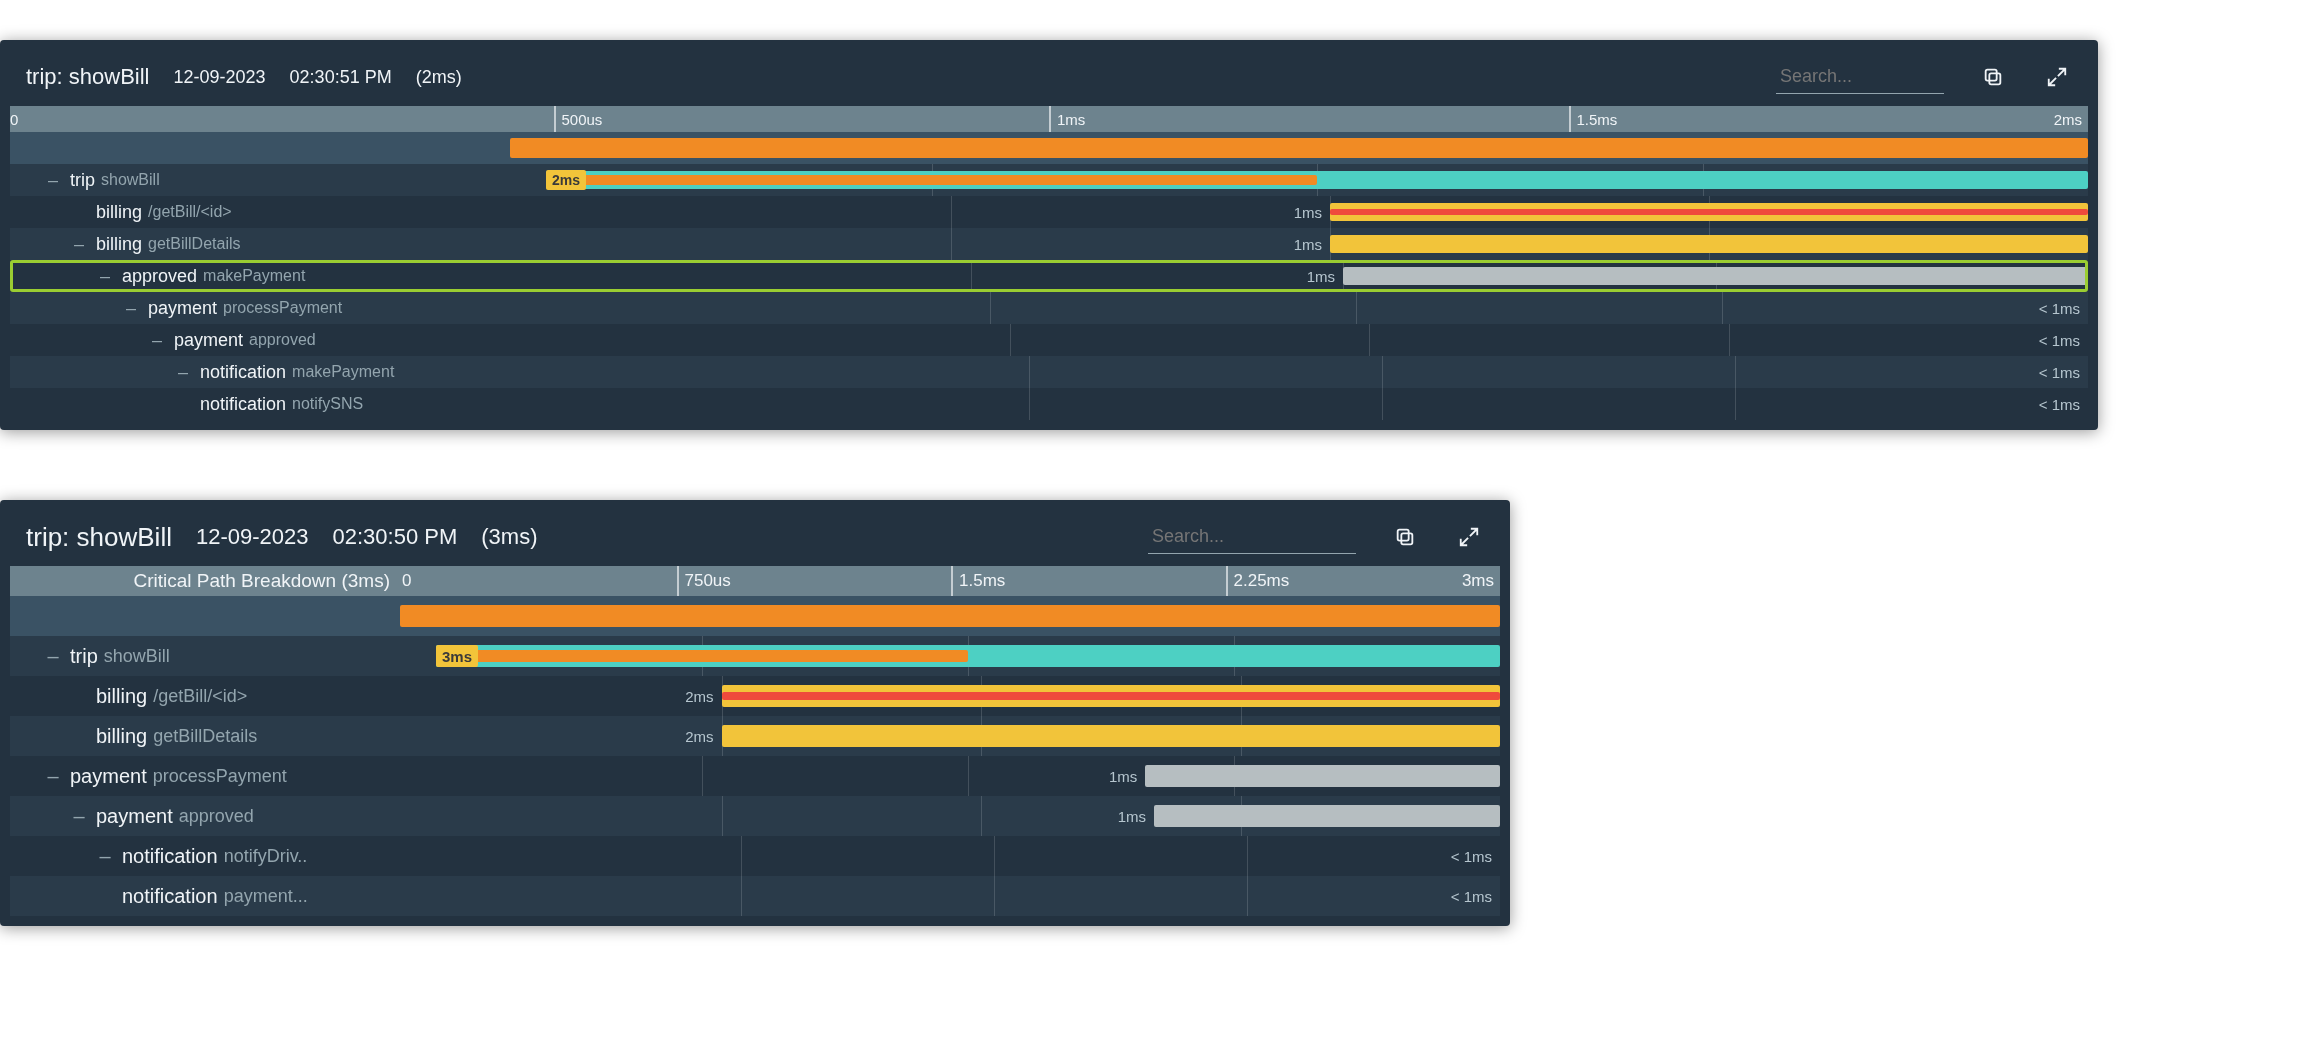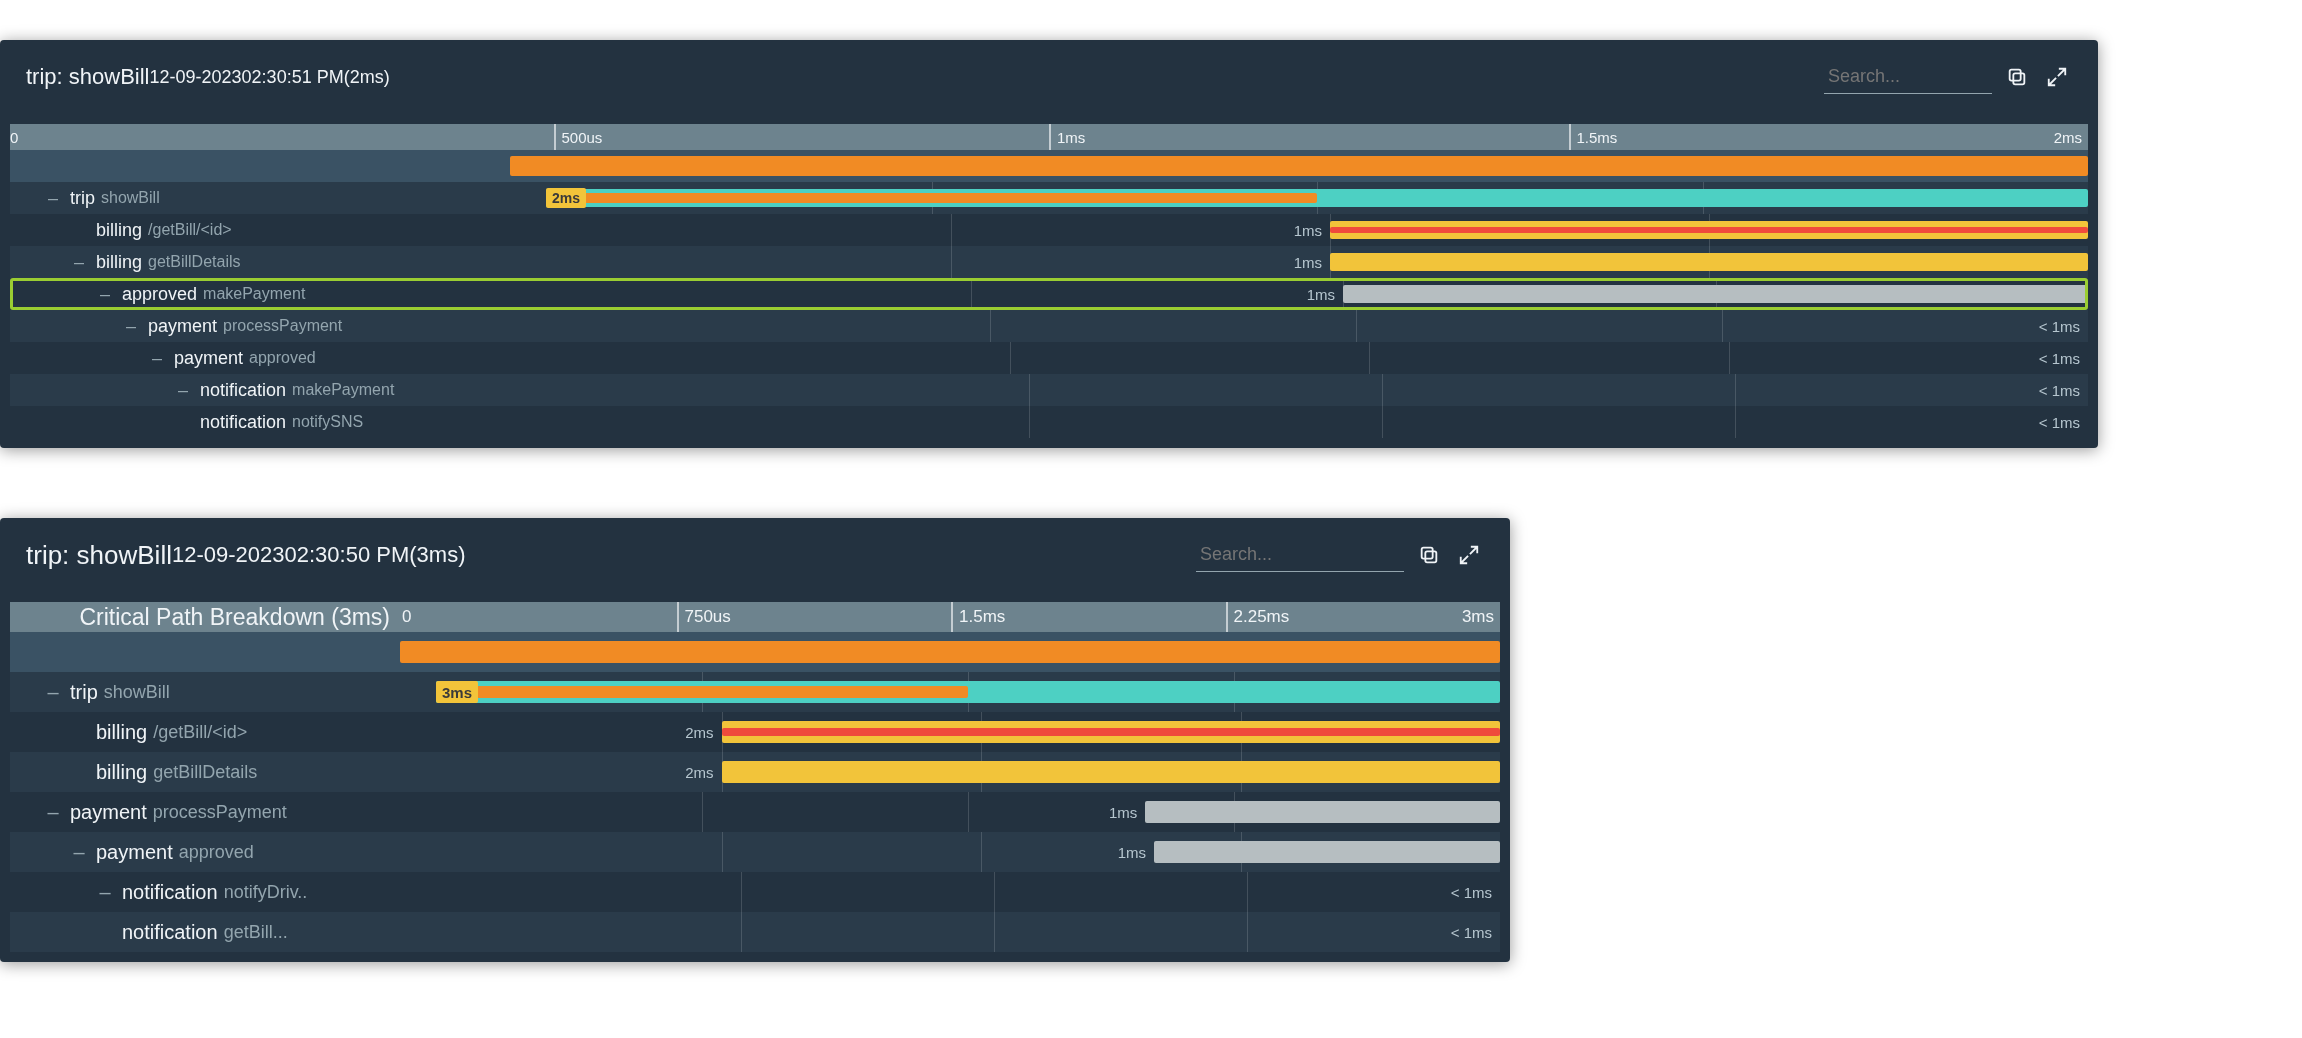--- a/index.html
+++ b/index.html
@@ -26,21 +26,21 @@
   html,body{margin:0;padding:0;background:var(--bg-page);font-family:var(--font);}
   body{width:2302px;min-height:1038px;}
   .wrap{display:flex;flex-direction:column;gap:70px;padding:40px 0;}
   .row{display:flex;align-items:flex-start;}
   .side-label{width:200px;padding-left:20px;padding-top:90px;font-size:40px;font-weight:600;line-height:1.2;}
   .side-label.green{color:var(--green-label);}
   .side-label.purple{color:var(--purple-label);}
   .panel{background:var(--panel-bg);border-radius:4px;box-shadow:0 2px 16px rgba(0,0,0,0.4);position:relative;flex:0 0 auto;padding:10px;}
   .panel-inner{position:relative;}
 
-  .toolbar{display:flex;align-items:center;padding:10px 16px 30px 16px;position:relative;}
+  .toolbar{display:flex;align-items:center;gap:24px;padding:10px 16px 12px 16px;position:relative;}
   .toolbar .title{color:var(--text-light);font-size:22px;}
   .toolbar .t-prefix{font-weight:400;}
   .toolbar .t-suffix{font-weight:500;}
   .toolbar .date,.toolbar .time,.toolbar .dur{color:var(--text-light);font-size:18px;}
   .toolbar .dur{color:var(--text-light);}
   .toolbar .spacer{flex:1;}
   .search-wrap{display:flex;align-items:center;}
   .search-input{background:transparent;border:none;border-bottom:1.5px solid var(--text-dim);color:var(--text-light);font-size:18px;padding:6px 4px;outline:none;}
   .panel-1 .search-input{width:160px;}
   .panel-2 .search-input{width:200px;}
@@ -81,21 +81,21 @@
   .panel-1{width:2078px;--label-w:490px;}
   .panel-1 .trow .label-cell{font-size:18px;}
   .panel-1 .trow{height:32px;}
   .panel-2{width:1490px;--label-w:380px;}
   .panel-2 .toolbar .title{font-size:26px;}
   .panel-2 .toolbar .date,.panel-2 .toolbar .time,.panel-2 .toolbar .dur{font-size:22px;}
   .panel-2 .trow{height:40px;}
   .panel-2 .trow .label-cell{font-size:20px;}
   .panel-2 .trow .label-cell .op{font-size:18px;}
   .panel-2 .axis{height:30px;}
-  .panel-2 .axis-label-cell{font-size:23px;}
+  .panel-2 .axis-label-cell{font-size:19px;}
   .panel-2 .tick{font-size:17px;}
   .panel-2 .bar{height:22px;top:9px;}
   .panel-2 .bar.thin{height:8px;top:16px;}
   .panel-2 .bar.mid{height:12px;top:14px;}
   .panel-2 .badge{top:9px;height:22px;font-size:15px;}
 </style>
 </head>
 <body>
 
 <div class="wrap">
@@ -395,21 +395,21 @@
                 <div class="grid" style="left: 25%;"></div>
                 <div class="grid" style="left: 50%;"></div>
                 <div class="grid" style="left: 75%;"></div>
                 <div class="dur-label" style="right: 8px;">&lt; 1ms</div>
               </div>
             </div>
             <div class="trow">
               <div class="label-cell" style="padding-left: 88px;">
                 <span style="width: 24px; display: inline-block;"></span>
                 <span class="svc">notification</span>
-                <span class="op">getBill...</span>
+                <span class="op">payment...</span>
               </div>
               <div class="track">
                 <div class="grid" style="left: 25%;"></div>
                 <div class="grid" style="left: 50%;"></div>
                 <div class="grid" style="left: 75%;"></div>
                 <div class="dur-label" style="right: 8px;">&lt; 1ms</div>
               </div>
             </div>
           </div>
 

